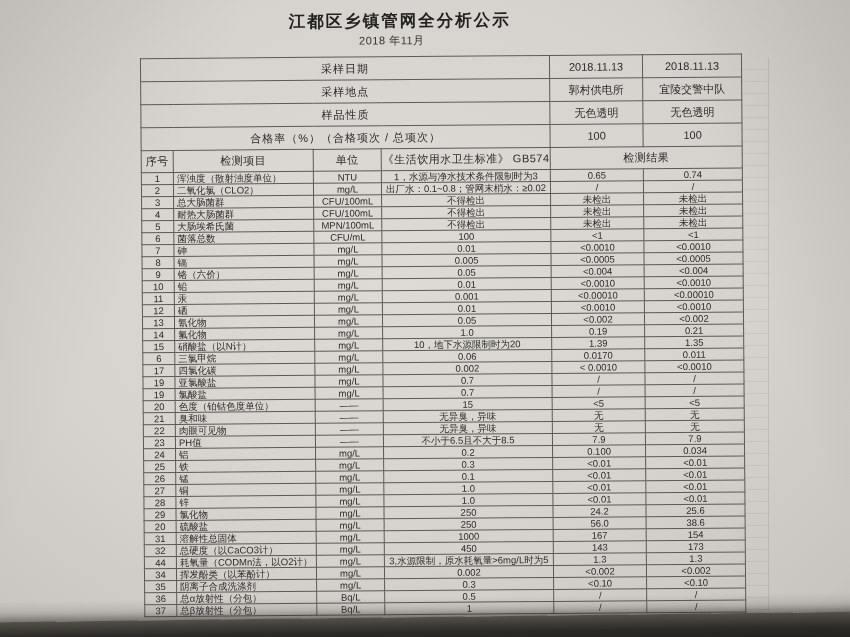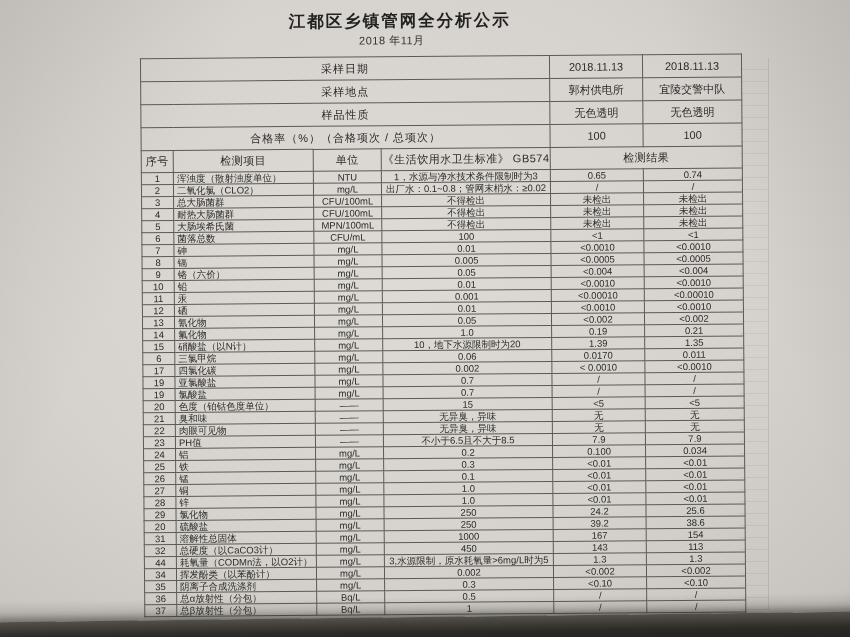--- a/index.html
+++ b/index.html
@@ -342,38 +342,38 @@
             <td class="col-unit">mg/L</td>
             <td class="col-standard">250</td>
             <td class="col-result">24.2</td>
             <td class="col-result">25.6</td>
           </tr>
           <tr>
             <td class="col-index">20</td>
             <td class="col-item">硫酸盐</td>
             <td class="col-unit">mg/L</td>
             <td class="col-standard">250</td>
-            <td class="col-result">39.2</td>
+            <td class="col-result">56.0</td>
             <td class="col-result">38.6</td>
           </tr>
           <tr>
             <td class="col-index">31</td>
             <td class="col-item">溶解性总固体</td>
             <td class="col-unit">mg/L</td>
             <td class="col-standard">1000</td>
             <td class="col-result">167</td>
             <td class="col-result">154</td>
           </tr>
           <tr>
             <td class="col-index">32</td>
             <td class="col-item">总硬度（以CaCO3计）</td>
             <td class="col-unit">mg/L</td>
             <td class="col-standard">450</td>
             <td class="col-result">143</td>
-            <td class="col-result">113</td>
+            <td class="col-result">173</td>
           </tr>
           <tr>
             <td class="col-index">44</td>
             <td class="col-item">耗氧量（CODMn法，以O2计）</td>
             <td class="col-unit">mg/L</td>
             <td class="col-standard">3,水源限制，原水耗氧量&gt;6mg/L时为5</td>
             <td class="col-result">1.3</td>
             <td class="col-result">1.3</td>
           </tr>
           <tr>

